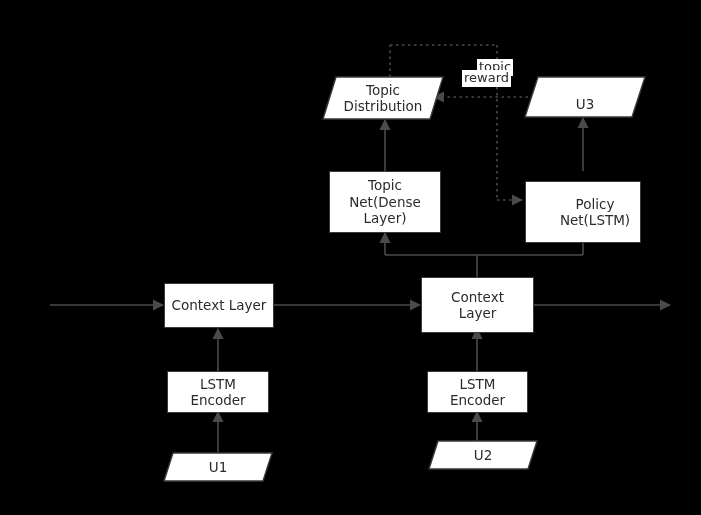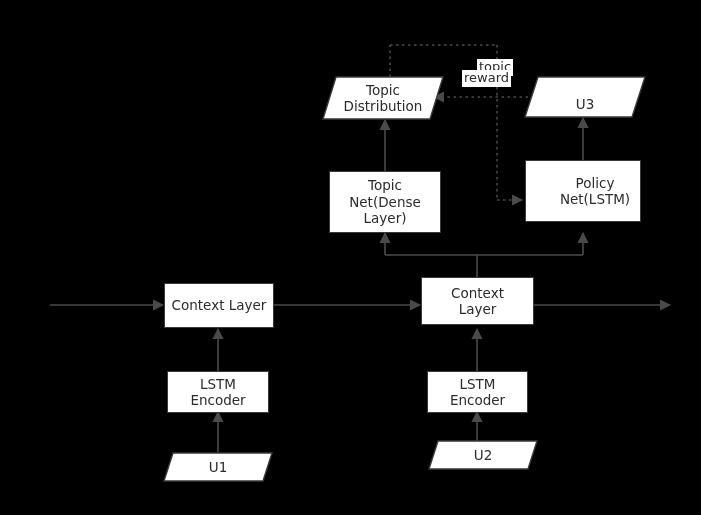--- a/index.html
+++ b/index.html
@@ -138,26 +138,26 @@
     <svg width="122" height="42" viewBox="0 0 122 42">
       <polygon points="14,1 121,1 108,41 1,41" fill="#ffffff" stroke="#3a3a3a" stroke-width="1.4"></polygon>
     </svg>
     <div class="para-label">U3</div>
   </div>
 
   <div class="node" style="left:329px; top:171px; width:112px; height:62px;">Topic
 Net(Dense
 Layer)</div>
 
-  <div class="node" style="left:525px; top:160px; width:116px; height:62px;padding-left:24px;">Policy
+  <div class="node" style="left:525px; top:181px; width:116px; height:62px;padding-left:24px;">Policy
 Net(LSTM)</div>
 
   <div class="node" style="left:164px; top:283px; width:110px; height:45px;">Context Layer</div>
 
-  <div class="node" style="left:421px; top:277px; width:113px; height:48px;">Context
+  <div class="node" style="left:421px; top:277px; width:113px; height:56px;">Context
 Layer</div>
 
   <div class="node" style="left:167px; top:371px; width:102px; height:42px;">LSTM
 Encoder</div>
 
   <div class="node" style="left:427px; top:371px; width:101px; height:42px;">LSTM
 Encoder</div>
 
   <div class="para-wrap" style="left:163px; top:452px; width:110px; height:30px;">
     <svg width="110" height="30" viewBox="0 0 110 30">

